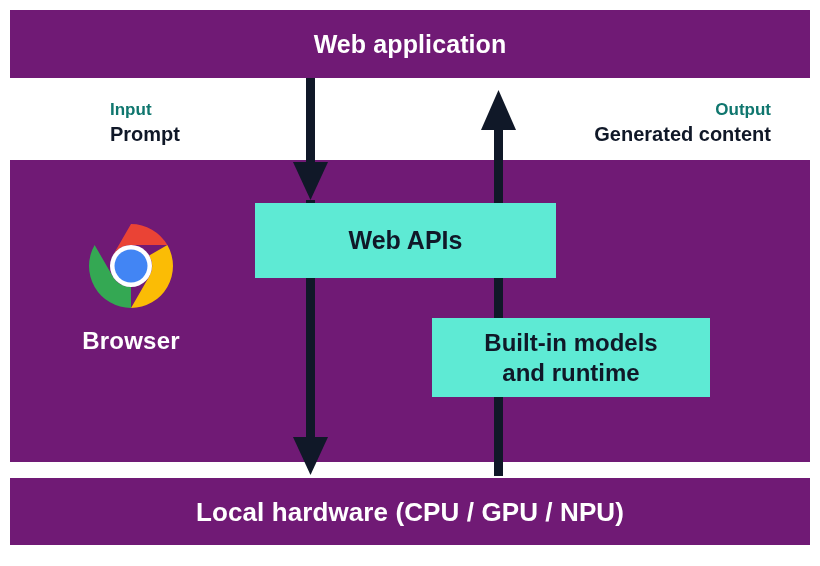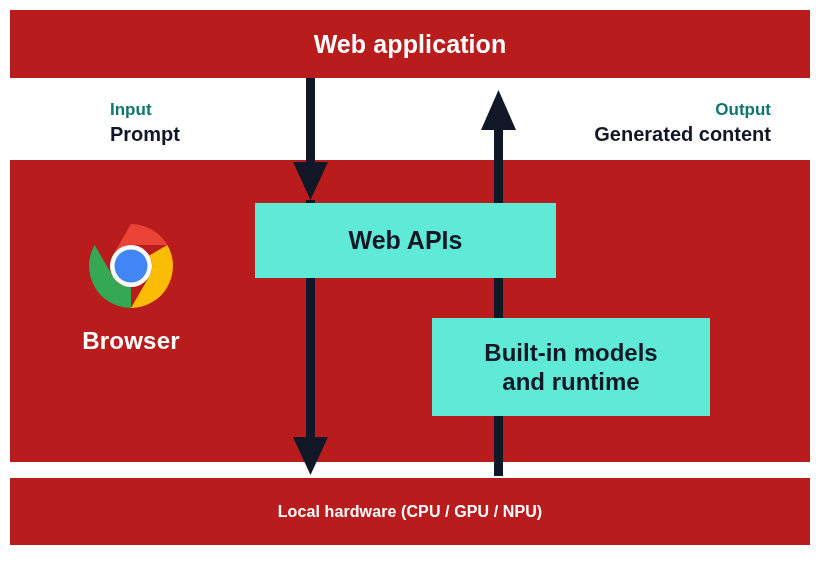--- a/index.html
+++ b/index.html
@@ -15,21 +15,21 @@
     position: relative;
     width: 820px;
     height: 566px;
     background: #ffffff;
     overflow: hidden;
   }
 
   
   .band {
     position: absolute;
-    background: #b91c1c;
+    background: #701a75;
   }
   #band-top {
     left: 10px;
     top: 10px;
     width: 800px;
     height: 68px;
   }
   #band-middle {
     left: 10px;
     top: 160px;
@@ -53,21 +53,21 @@
     letter-spacing: 0.1px;
   }
   #band-top .band-title {
     top: 50%;
     transform: translateY(-50%);
     font-size: 25px;
   }
   #band-bottom .band-title {
     top: 50%;
     transform: translateY(-50%);
-    font-size: 16px;
+    font-size: 26px;
   }
 
   
   #arrow-layer {
     position: absolute;
     left: 0;
     top: 0;
     width: 820px;
     height: 566px;
     pointer-events: none;
@@ -120,21 +120,21 @@
     left: 255px;
     top: 203px;
     width: 301px;
     height: 75px;
     font-size: 25px;
   }
   #box-builtin {
     left: 432px;
     top: 318px;
     width: 278px;
-    height: 98px;
+    height: 79px;
     font-size: 24px;
     line-height: 1.22;
   }
   .box-label {
     display: block;
     white-space: pre-line;
     padding: 0 10px;
   }
 
   

